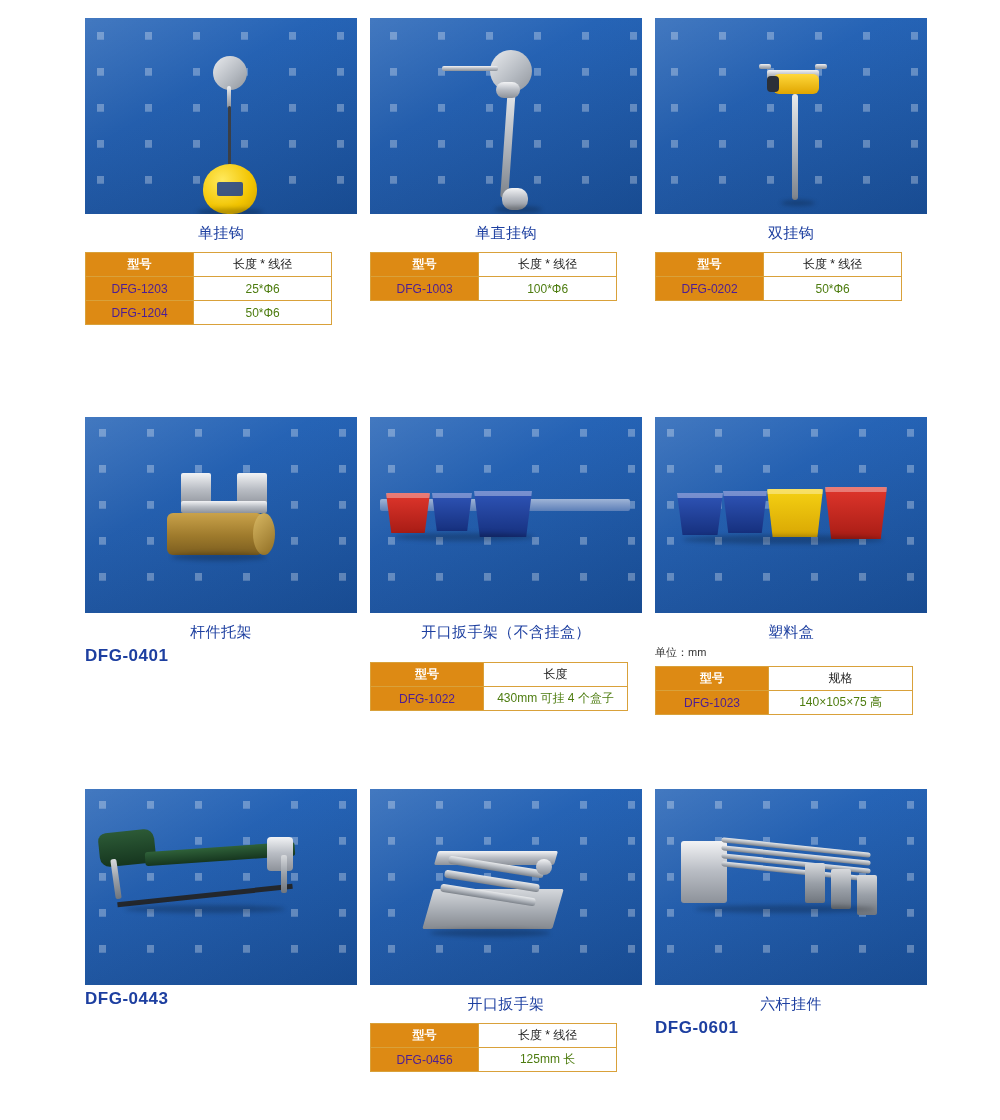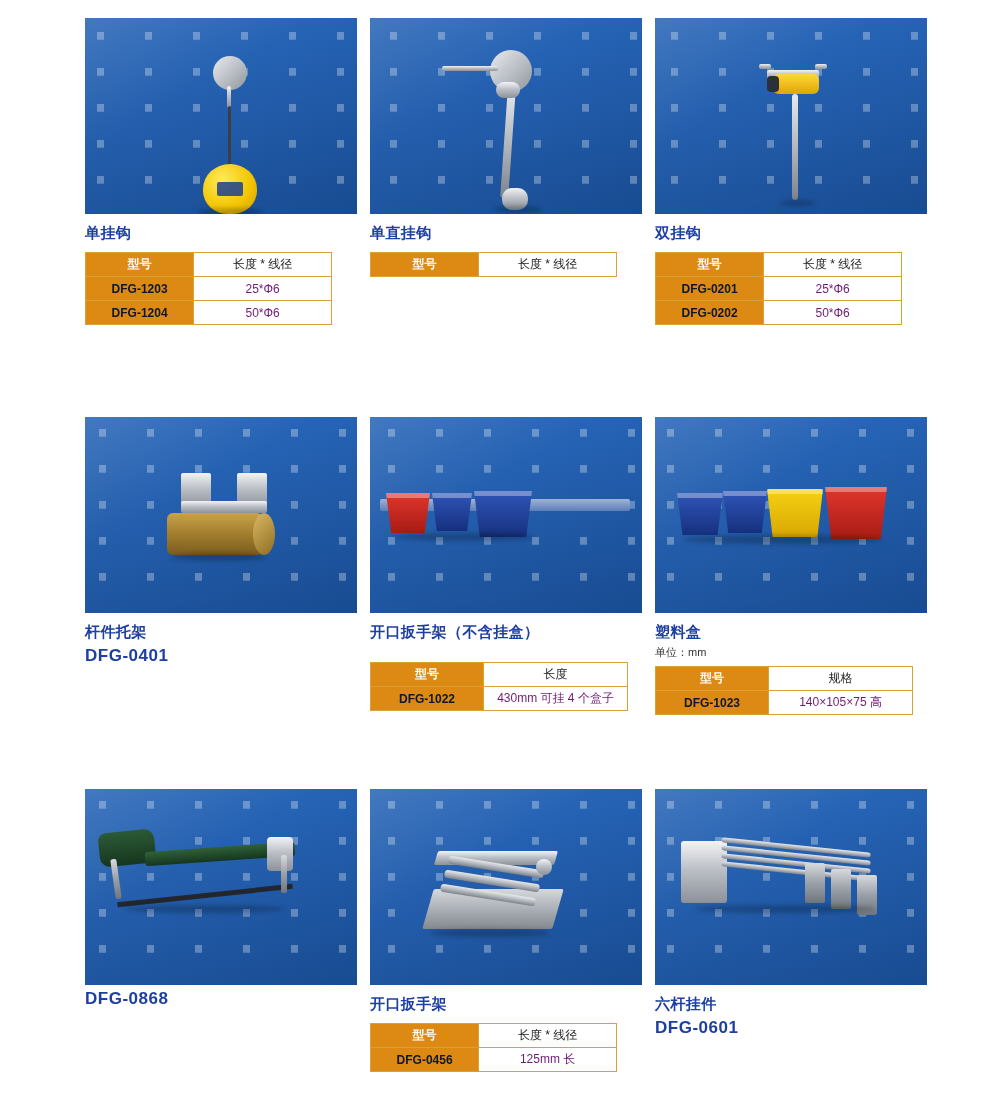--- a/index.html
+++ b/index.html
@@ -84,24 +84,25 @@
   .bin.red   { background: linear-gradient(180deg,#e0362c,#a81c15); }
   .bin.yellow{ background: linear-gradient(180deg,#f5d113,#d9a703); }
   .bin .lip {
     position: absolute; left: 0; right: 0; top: 0; height: 5px;
     background: rgba(255,255,255,0.35);
   }
 
   
   .title {
     color: #1d3fa0;
-    font-weight: bold;
+    font-weight: normal;
     font-size: 15px;
     margin: 10px 0 0 0;
     letter-spacing: .4px;
+    text-align: center;
   }
   .model-title {
     color: #1d3fa0;
     font-weight: bold;
     font-size: 17px;
     margin: 4px 0 0 0;
     letter-spacing: .5px;
   }
   .unit {
     color: #333;
@@ -132,26 +133,26 @@
     font-weight: bold;
     width: 44%;
   }
   table.spec th.head-right {
     background: #ffffff;
     color: #222;
     font-weight: normal;
   }
   table.spec td.model {
     background: #dd8a14;
-    color: #0f172a;
-    font-weight: bold;
+    color: #4c1d95;
+    font-weight: normal;
   }
   table.spec td.val {
     background: #ffffff;
-    color: #701a75;
+    color: #4d7c0f;
     margin-left: 10px;
   }
   .spacer-row { height: 92px; }
   .spacer-row.small { height: 74px; }
 </style>
 </head>
 <body>
 
 <div class="catalog">
 
@@ -261,20 +262,24 @@
         <div class="metal" style="left:132px;top:170px;width:26px;height:22px;border-radius:10px;"></div>
         <div class="shadow" style="left:124px;top:188px;width:48px;height:7px;"></div>
       </div>
       <div class="title">单直挂钩</div>
       <table class="spec">
         <tbody>
             <tr>
           <th class="head-left">型号</th>
           <th class="head-right">长度 * 线径</th>
         </tr>
+        <tr>
+          <td class="model">DFG-1003</td>
+          <td class="val">100*Φ6</td>
+        </tr>
       </tbody>
         </table>
     </div>
 
     <div class="cell">
       <div class="photo">
         <div class="pegs">
           <i style="left:16px;top:14px"></i>
             <i style="left:64px;top:14px"></i>
             <i style="left:112px;top:14px"></i>
@@ -316,24 +321,20 @@
         <div class="shadow" style="left:126px;top:182px;width:34px;height:6px;"></div>
       </div>
       <div class="title">双挂钩</div>
       <table class="spec">
         <tbody>
             <tr>
           <th class="head-left">型号</th>
           <th class="head-right">长度 * 线径</th>
         </tr>
         <tr>
-          <td class="model">DFG-0201</td>
-          <td class="val">25*Φ6</td>
-        </tr>
-        <tr>
           <td class="model">DFG-0202</td>
           <td class="val">50*Φ6</td>
         </tr>
       </tbody>
         </table>
     </div>
   </div>
 
   <div class="spacer-row"></div>
 
@@ -549,21 +550,21 @@
             <i style="left:254px;top:156px"></i>
         </div>
         <div style="position:absolute;left:14px;top:42px;width:56px;height:34px;background:linear-gradient(180deg,#2c5a36,#16361f);border-radius:8px 10px 4px 10px;transform:rotate(-6deg);"></div>
         <div style="position:absolute;left:60px;top:58px;width:150px;height:14px;background:linear-gradient(180deg,#2f6139,#16361f);transform:rotate(-4deg);border-radius:3px;"></div>
         <div class="metal" style="left:182px;top:48px;width:26px;height:34px;border-radius:4px;"></div>
         <div style="position:absolute;left:32px;top:104px;width:176px;height:5px;background:#23272d;transform:rotate(-6deg);"></div>
         <div class="metal dark" style="left:28px;top:70px;width:6px;height:40px;transform:rotate(-8deg);"></div>
         <div class="metal dark" style="left:196px;top:66px;width:6px;height:38px;"></div>
         <div class="shadow" style="left:40px;top:116px;width:160px;height:8px;"></div>
       </div>
-      <div class="model-title">DFG-0868</div>
+      <div class="model-title">DFG-0443</div>
     </div>
 
     <div class="cell">
       <div class="photo">
         <div class="pegs">
           <i style="left:18px;top:12px"></i>
             <i style="left:66px;top:12px"></i>
             <i style="left:114px;top:12px"></i>
             <i style="left:162px;top:12px"></i>
             <i style="left:210px;top:12px"></i>

